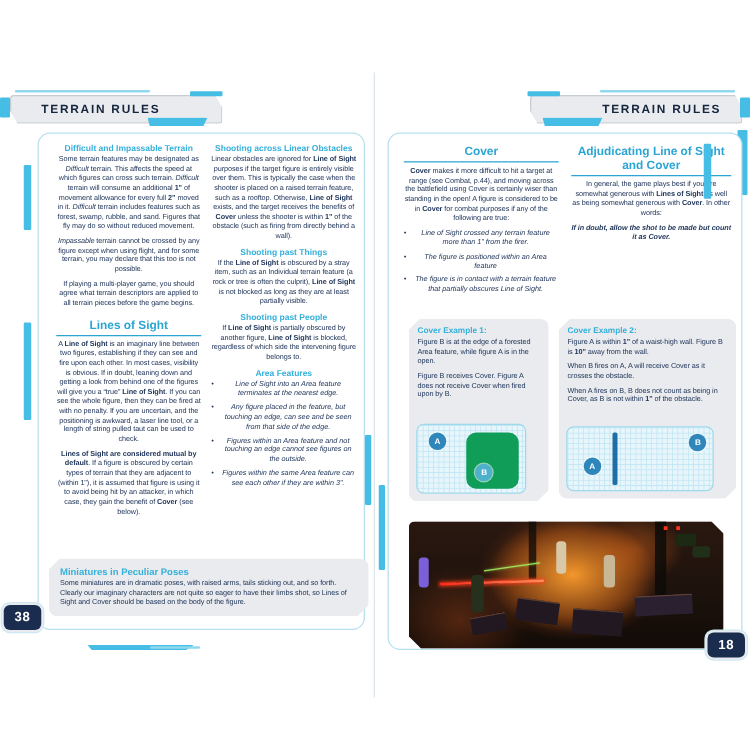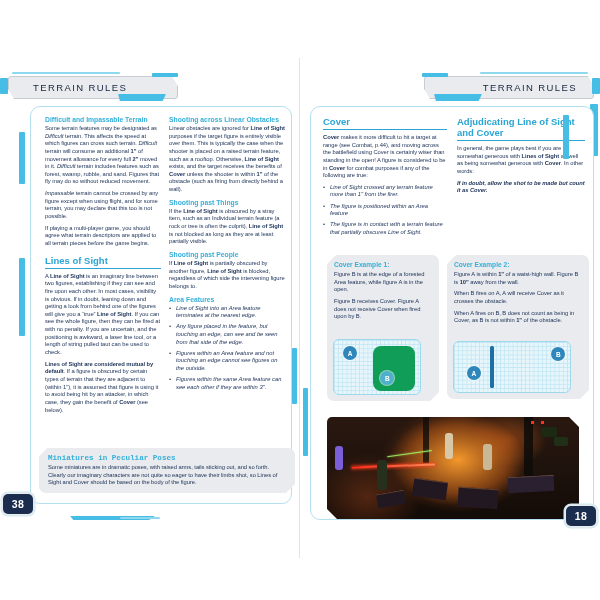--- a/index.html
+++ b/index.html
@@ -5,76 +5,76 @@
   html,body{margin:0;padding:0;}
   body{width:600px;height:600px;position:relative;background:#ffffff;
        font-family:"Liberation Sans",sans-serif;color:#22375c;overflow:hidden;}
   .abs{position:absolute;}
   .divider{left:299px;top:58px;width:1px;height:500px;background:#dde4ea;}
 
   
   .banner{height:21px;background:#e9ebee;border:1px solid #c6ccd2;border-radius:3px;
           clip-path:polygon(0 0,calc(100% - 6px) 0,100% 45%,100% 100%,6px 100%,0 55%);
           display:flex;align-items:center;}
-  .banner-text{font-weight:normal;font-size:9.5px;letter-spacing:1.4px;color:#16253e;white-space:nowrap;}
+  .banner-text{font-weight:bold;font-size:9.5px;letter-spacing:1.4px;color:#16253e;white-space:nowrap;}
   .banner-left{left:8px;top:76px;width:168px;}
   .banner-left .banner-text{padding-left:24px;}
   .banner-right{left:424px;top:76px;width:168px;justify-content:flex-end;}
   .banner-right .banner-text{padding-right:16px;}
 
   .decor{background:#45bde4;border-radius:1px;}
   .decor-light{background:#8ed8f0;}
   .decor-slant{clip-path:polygon(0 0,100% 0,93% 100%,4% 100%);}
   .decor-dashes{background:repeating-linear-gradient(0deg,#45bde4 0 5px,transparent 5px 9px);}
   .decor-pink{background:#e87a78;opacity:.75;}
 
   
   .panel{background:#ffffff;border:1px solid #b5e0ef;border-radius:10px;}
   .panel-left{left:30px;top:106px;width:260px;height:396px;}
   .panel-right{left:310px;top:106px;width:282px;height:412px;}
-  .col{position:absolute;}
+  .col{position:absolute;text-align:center;}
   .lp-col1{left:14px;top:9px;width:116px;}
   .lp-col2{left:138px;top:9px;width:116px;}
   .rp-col1{left:12px;top:9px;width:124px;}
   .rp-col2{left:146px;top:9px;width:128px;}
 
   .subhead{margin:5px 0 2px;font-size:6.8px;font-weight:bold;color:#35b0da;}
   .subhead:first-child{margin-top:0;}
   .bighead{margin:7px 0 4px;font-size:9.5px;font-weight:bold;color:#2ba5d3;
            border-bottom:1px solid #2ba5d3;padding-bottom:2px;}
   .bighead:first-child{margin-top:0;}
   .bp{margin:0 0 4px;font-size:5.8px;line-height:1.32;letter-spacing:-0.05px;}
   ul.blist{list-style:none;margin:0 0 4px;padding:0;}
   ul.blist li{position:relative;padding-left:7px;margin:0 0 3.5px;font-size:5.8px;line-height:1.32;}
   ul.blist li::before{content:"\2022";position:absolute;left:0;top:0;color:#22375c;}
   ul.italic-bullets li{font-style:italic;}
 
   .graybox{background:#e9ebee;border-radius:7px;
            clip-path:polygon(9px 0,100% 0,100% calc(100% - 9px),calc(100% - 9px) 100%,0 100%,0 9px);}
-  .boxhead{margin:0 0 2.5px;font-size:7.6px;font-weight:bold;color:#35b0da;font-family:Liberation Mono, monospace;}
+  .boxhead{margin:0 0 2.5px;font-size:7.6px;font-weight:bold;color:#35b0da;}
   .exhead{margin:0 0 3px;font-size:6.6px;font-weight:bold;color:#35b0da;}
   .poses{left:8px;bottom:10px;width:238px;padding:6px 9px;}
   .exbox{position:absolute;padding:6px 7px;}
   .exbox1{left:16px;top:148px;width:98px;height:134px;}
   .exbox2{left:136px;top:148px;width:128px;height:132px;}
 
   .grid-diagram{position:absolute;background-color:#e8f6fb;border:1px solid #9fd8ec;border-radius:6px;
     background-image:linear-gradient(#c2e7f4 1px,transparent 1px),linear-gradient(90deg,#c2e7f4 1px,transparent 1px);
     background-size:4.2px 4.2px;overflow:hidden;}
   .area-green{position:absolute;background:#0f9d58;border-radius:8px;}
   .wall{position:absolute;background:#1e6fa6;border-radius:1.5px;}
   .fig-circle{position:absolute;width:14px;height:14px;border-radius:50%;background:#2e86bb;
     color:#fff;font-weight:bold;font-size:6.5px;display:flex;align-items:center;justify-content:center;
     box-shadow:0 0 0 1px rgba(255,255,255,.55);}
   .fig-teal{background:#4fb0cc;}
 
   .badge{width:30px;height:20px;background:#1b2d4f;border-radius:5px;color:#fff;font-weight:bold;
     font-size:10.5px;display:flex;align-items:center;justify-content:center;letter-spacing:.5px;
     box-shadow:0 0 0 1.5px #e9ebee, 0 0 0 2.5px #cfe9f4;}
-  .badge-left{left:3px;top:494px;text-align:center;}
+  .badge-left{left:3px;top:484px;text-align:center;}
   .badge-right{left:566px;top:506px;}
 
   
   .photo{left:16px;top:310px;width:252px;height:102px;border-radius:5px;overflow:hidden;
     clip-path:polygon(0 0,calc(100% - 10px) 0,100% 10px,100% 100%,10px 100%,0 calc(100% - 10px));
     background:
       radial-gradient(ellipse 90px 62px at 52% 42%, rgba(255,158,46,.95), rgba(200,96,24,.55) 55%, rgba(90,40,14,.25) 75%, transparent 85%),
       radial-gradient(ellipse 55px 40px at 72% 22%, rgba(255,120,30,.45), transparent 70%),
       radial-gradient(ellipse 70px 55px at 16% 78%, rgba(140,60,24,.5), transparent 80%),
       linear-gradient(180deg,#2a1810 0%,#1d120c 55%,#120b07 100%);}

